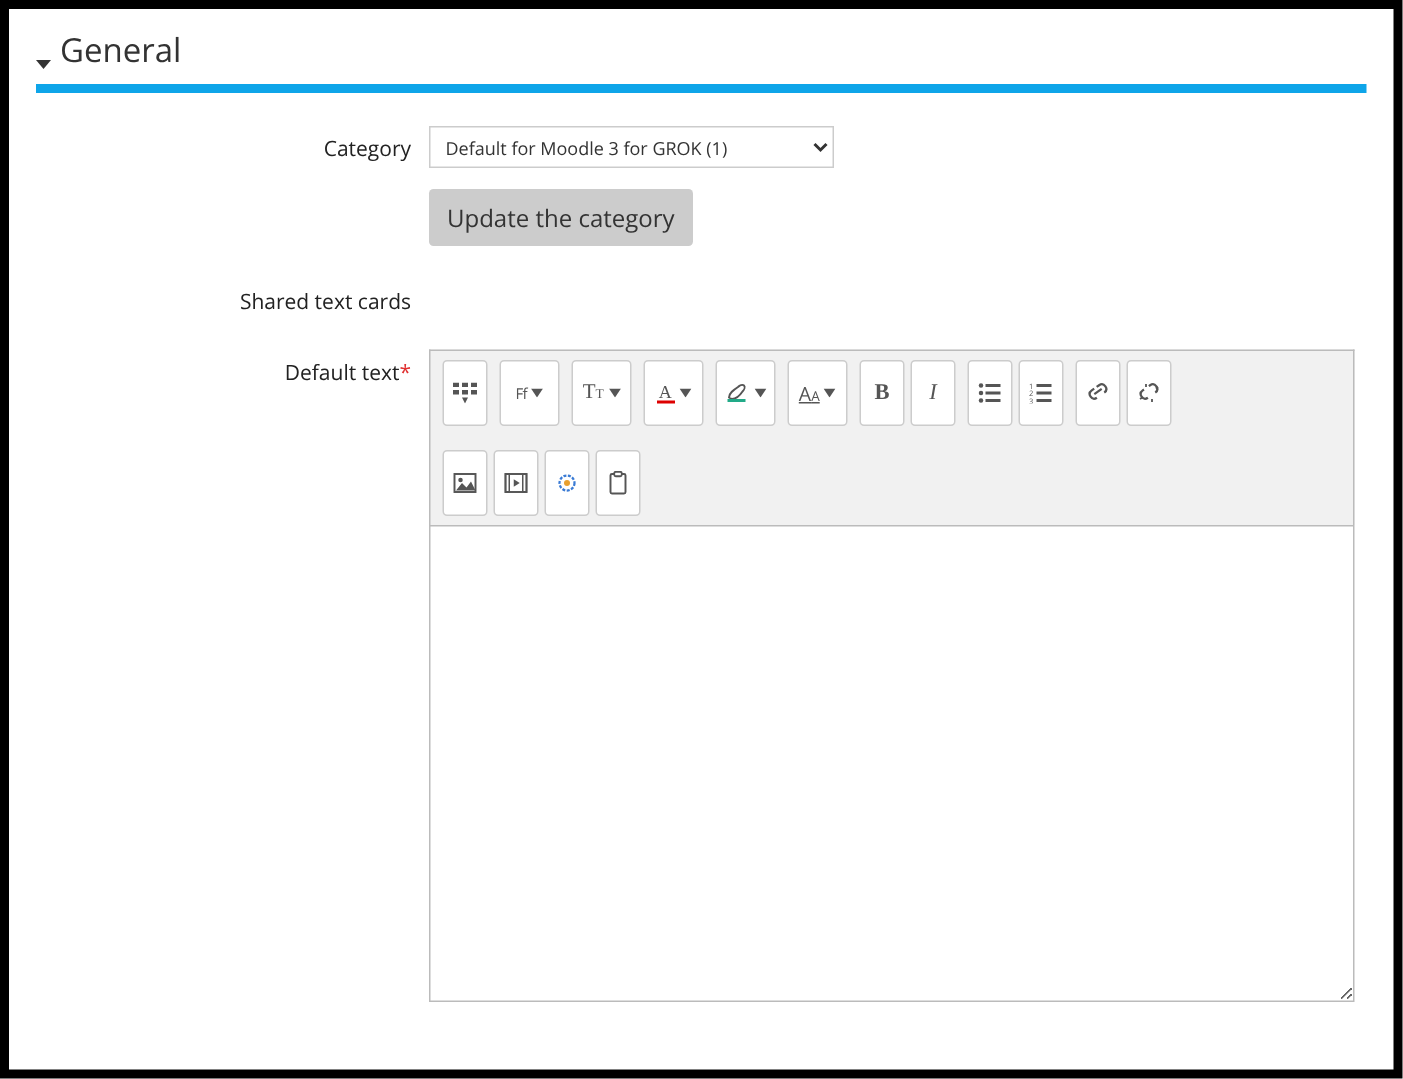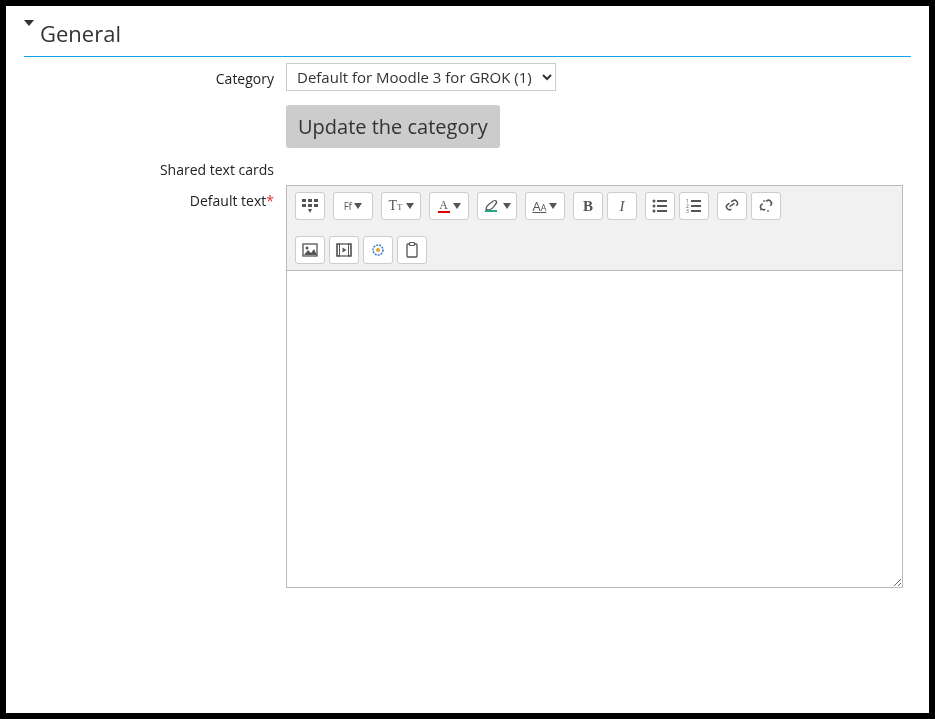--- a/index.html
+++ b/index.html
@@ -12,65 +12,65 @@
     }
     .page {
       background: #fff;
       width: 923px;
       height: 707px;
       padding: 8px 18px 0 18px;
       overflow: hidden;
     }
     .fieldset-header {
       display: flex;
-      align-items: flex-start;
+      align-items: flex-end;
       gap: 6px;
       padding: 4px 0 8px 0;
-      border-bottom: 1px solid #0ea5e9;
+      border-bottom: 6px solid #0ea5e9;
       cursor: pointer;
     }
     .fieldset-header h2 {
       font-size: 22px;
       font-weight: 400;
       color: #333;
     }
     .caret-down-icon svg { display: block; }
     .form-row {
       display: flex;
       align-items: flex-start;
-      margin-top: 6px;
+      margin-top: 22px;
     }
     .form-row.tight { margin-top: 14px; }
     .form-label {
       width: 262px;
       text-align: right;
       padding-right: 12px;
       padding-top: 6px;
       color: #222;
       font-size: 14px;
     }
     .form-control { flex: 1; }
     .required { color: #e03030; }
     select.category-select {
       width: 270px;
       height: 28px;
       border: 1px solid #ccc;
       background: #fff;
       padding: 2px 6px;
-      font-size: 15px;
+      font-size: 12px;
       font-family: inherit;
       color: #333;
     }
     .btn-gray {
       display: inline-block;
       background: #ccc;
       border: none;
       border-radius: 3px;
       padding: 8px 12px;
-      font-size: 20px;
+      font-size: 16px;
       color: #333;
       cursor: pointer;
       font-family: inherit;
     }
     input.text-input {
       width: 420px;
       height: 30px;
       border: 1px solid #ccc;
       border-radius: 3px;
       padding: 4px 8px;
@@ -88,21 +88,21 @@
       display: flex;
       flex-wrap: wrap;
       gap: 8px;
     }
     .tb-group {
       display: flex;
       gap: 4px;
     }
     .tb-btn {
       width: 30px;
-      height: 28px;
+      height: 44px;
       background: #fff;
       border: 1px solid #ccc;
       border-radius: 3px;
       display: flex;
       align-items: center;
       justify-content: center;
       cursor: pointer;
       color: #444;
       font-size: 13px;
     }

